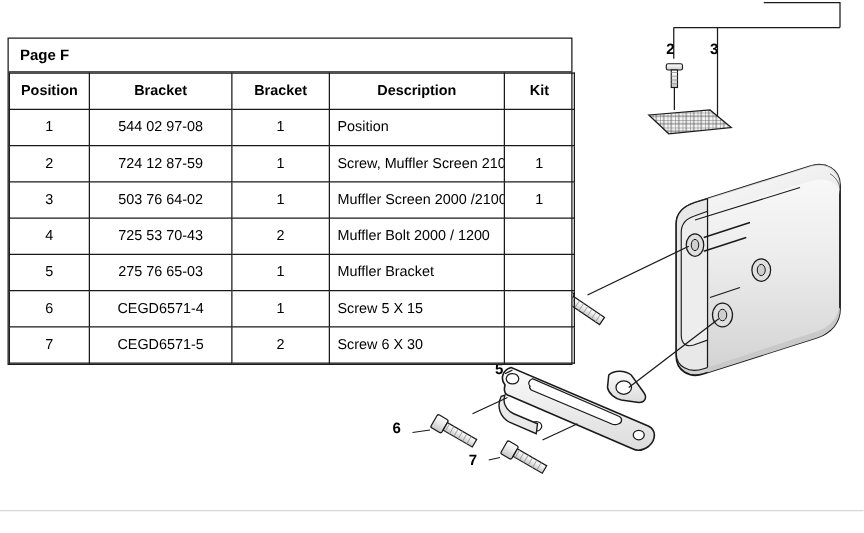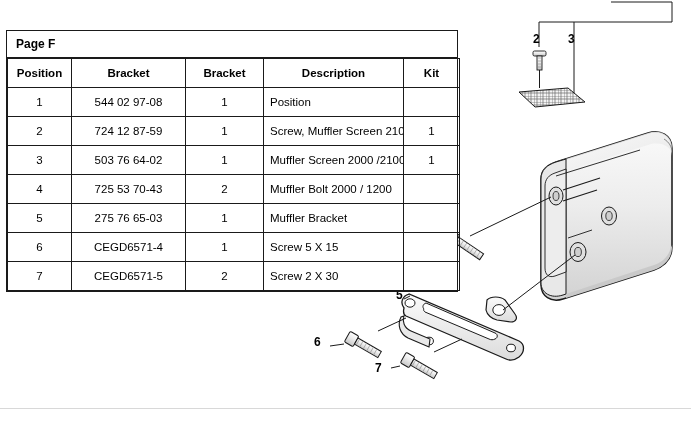--- a/index.html
+++ b/index.html
@@ -342,21 +342,21 @@
           <td class="c-pos">6</td>
           <td class="c-art">CEGD6571-4</td>
           <td class="c-qty">1</td>
           <td class="c-desc">Screw 5 X 15</td>
           <td class="c-kit"></td>
         </tr>
         <tr>
           <td class="c-pos">7</td>
           <td class="c-art">CEGD6571-5</td>
           <td class="c-qty">2</td>
-          <td class="c-desc">Screw 2 X 30</td>
+          <td class="c-desc">Screw 6 X 30</td>
           <td class="c-kit"></td>
         </tr>
       </tbody>
     </table>
   </div>
 
   <div class="bottom-rule"></div>
 
 </div>
 

